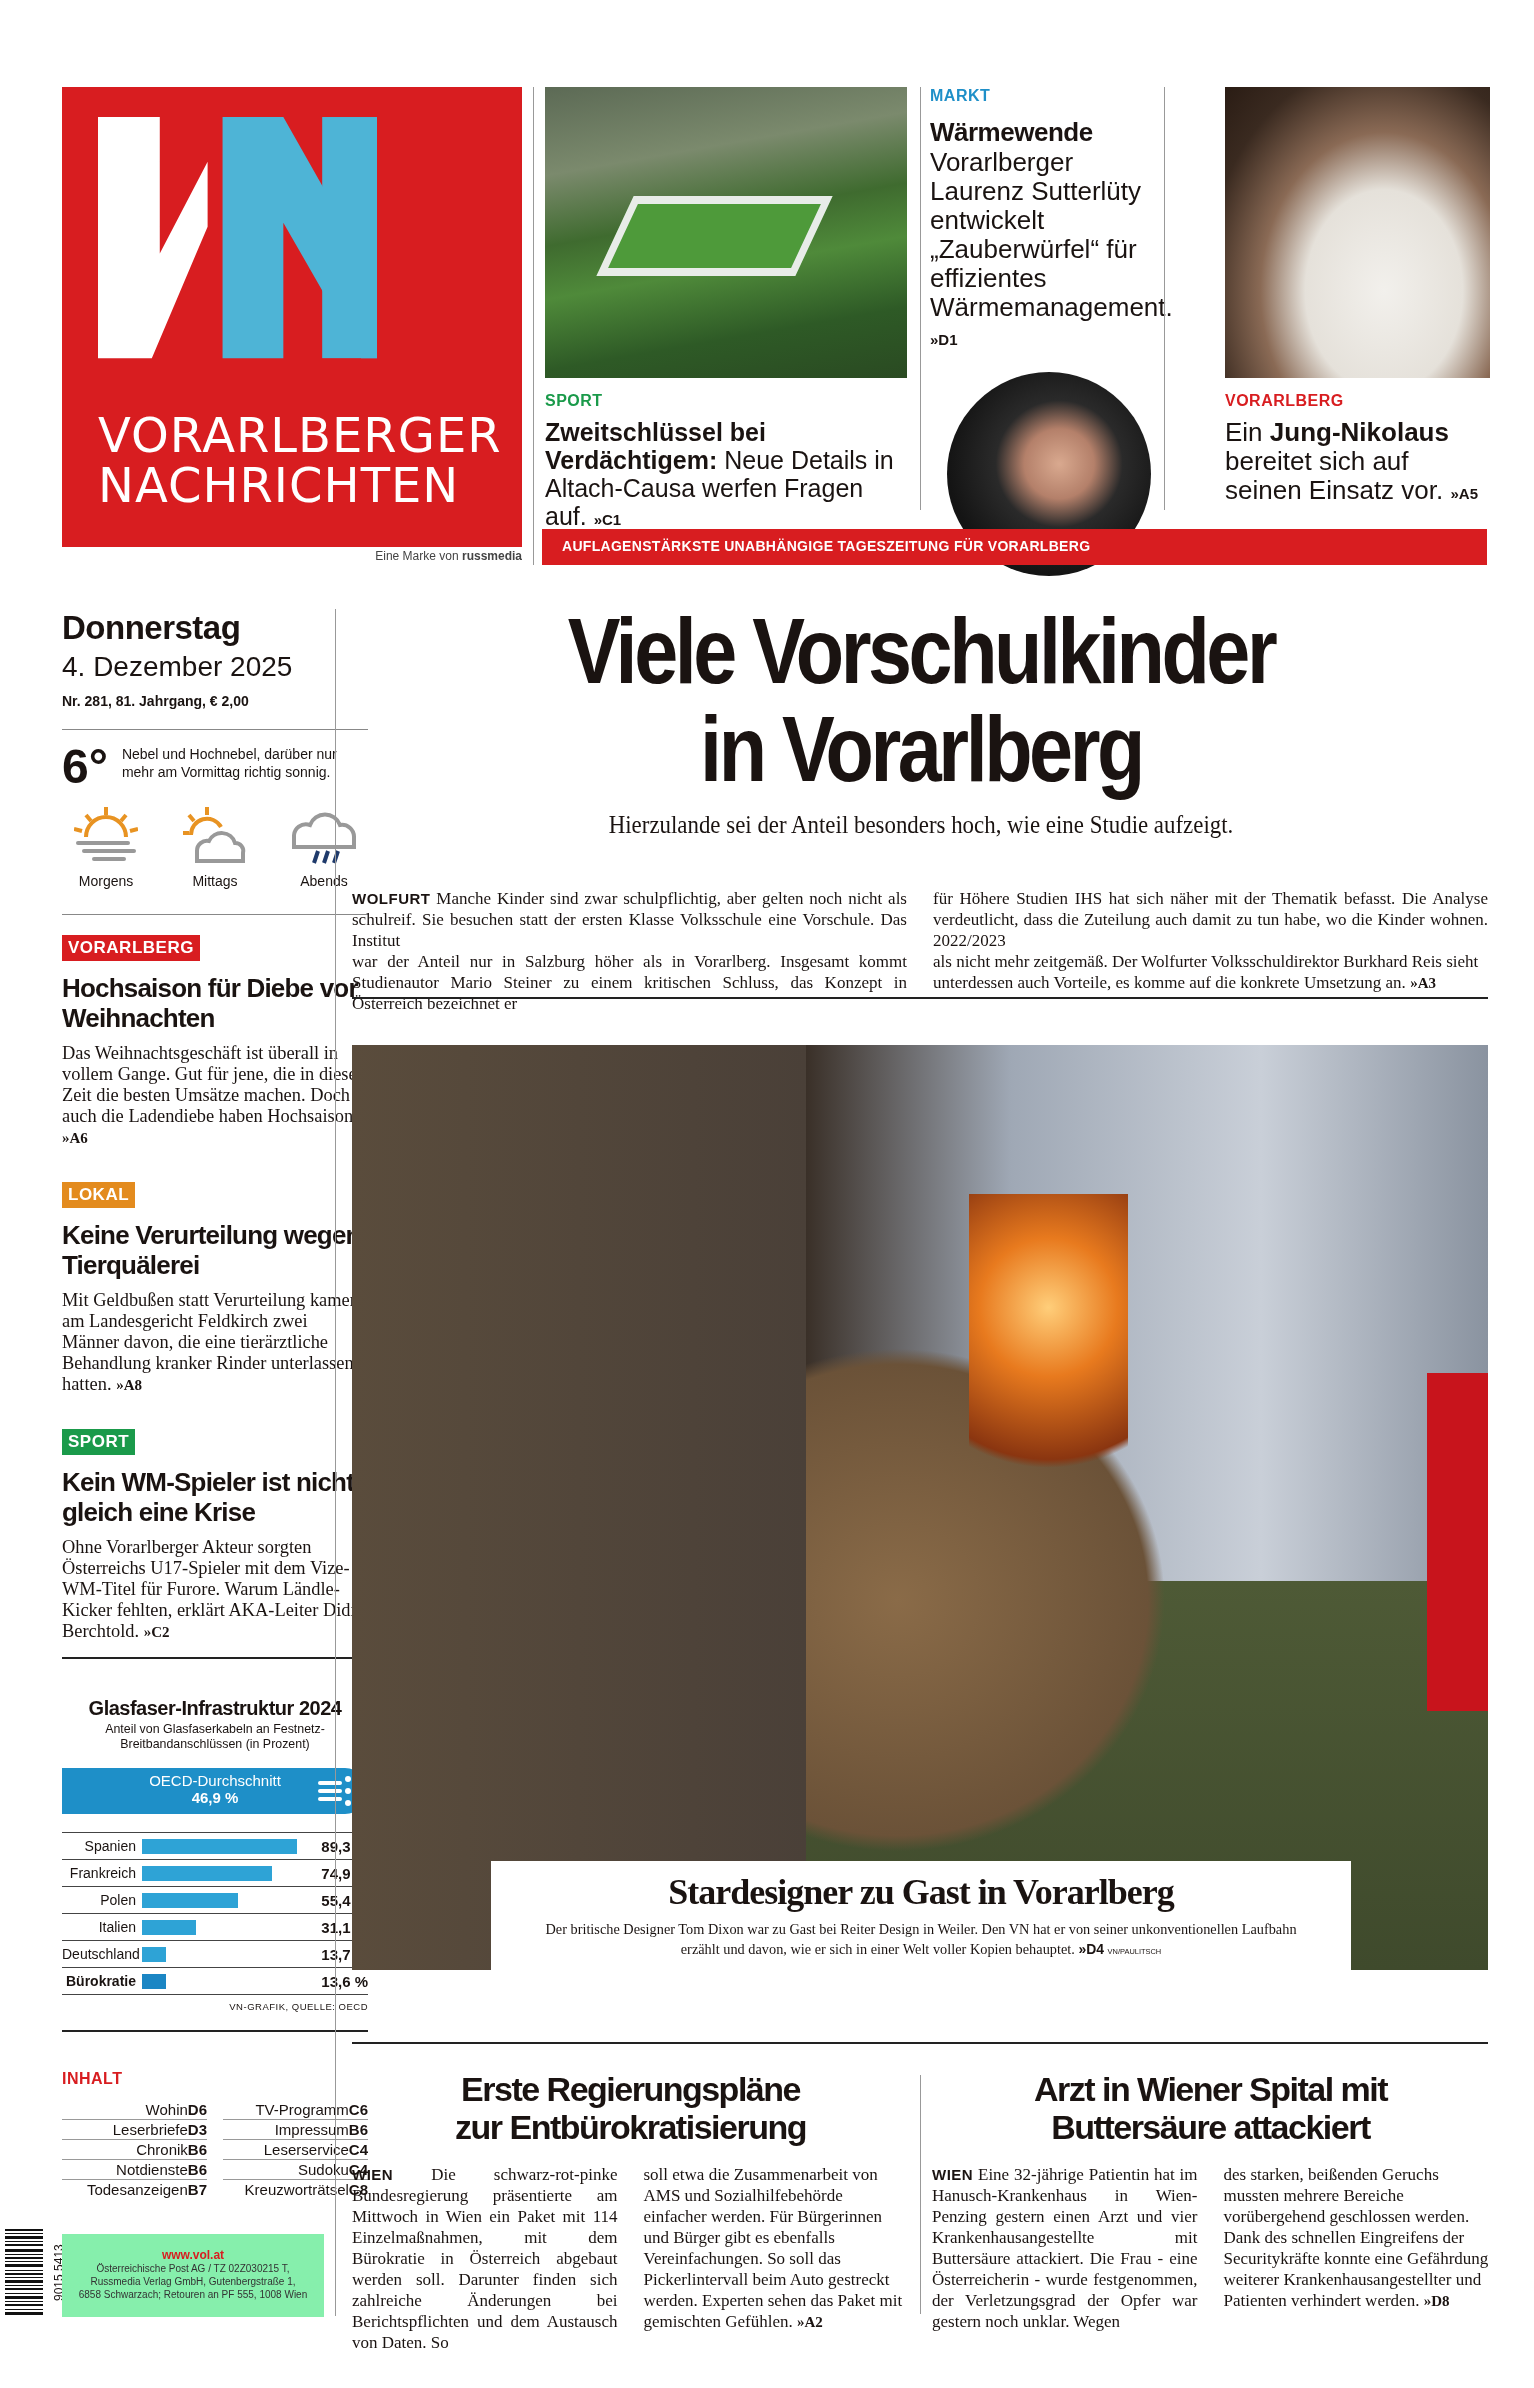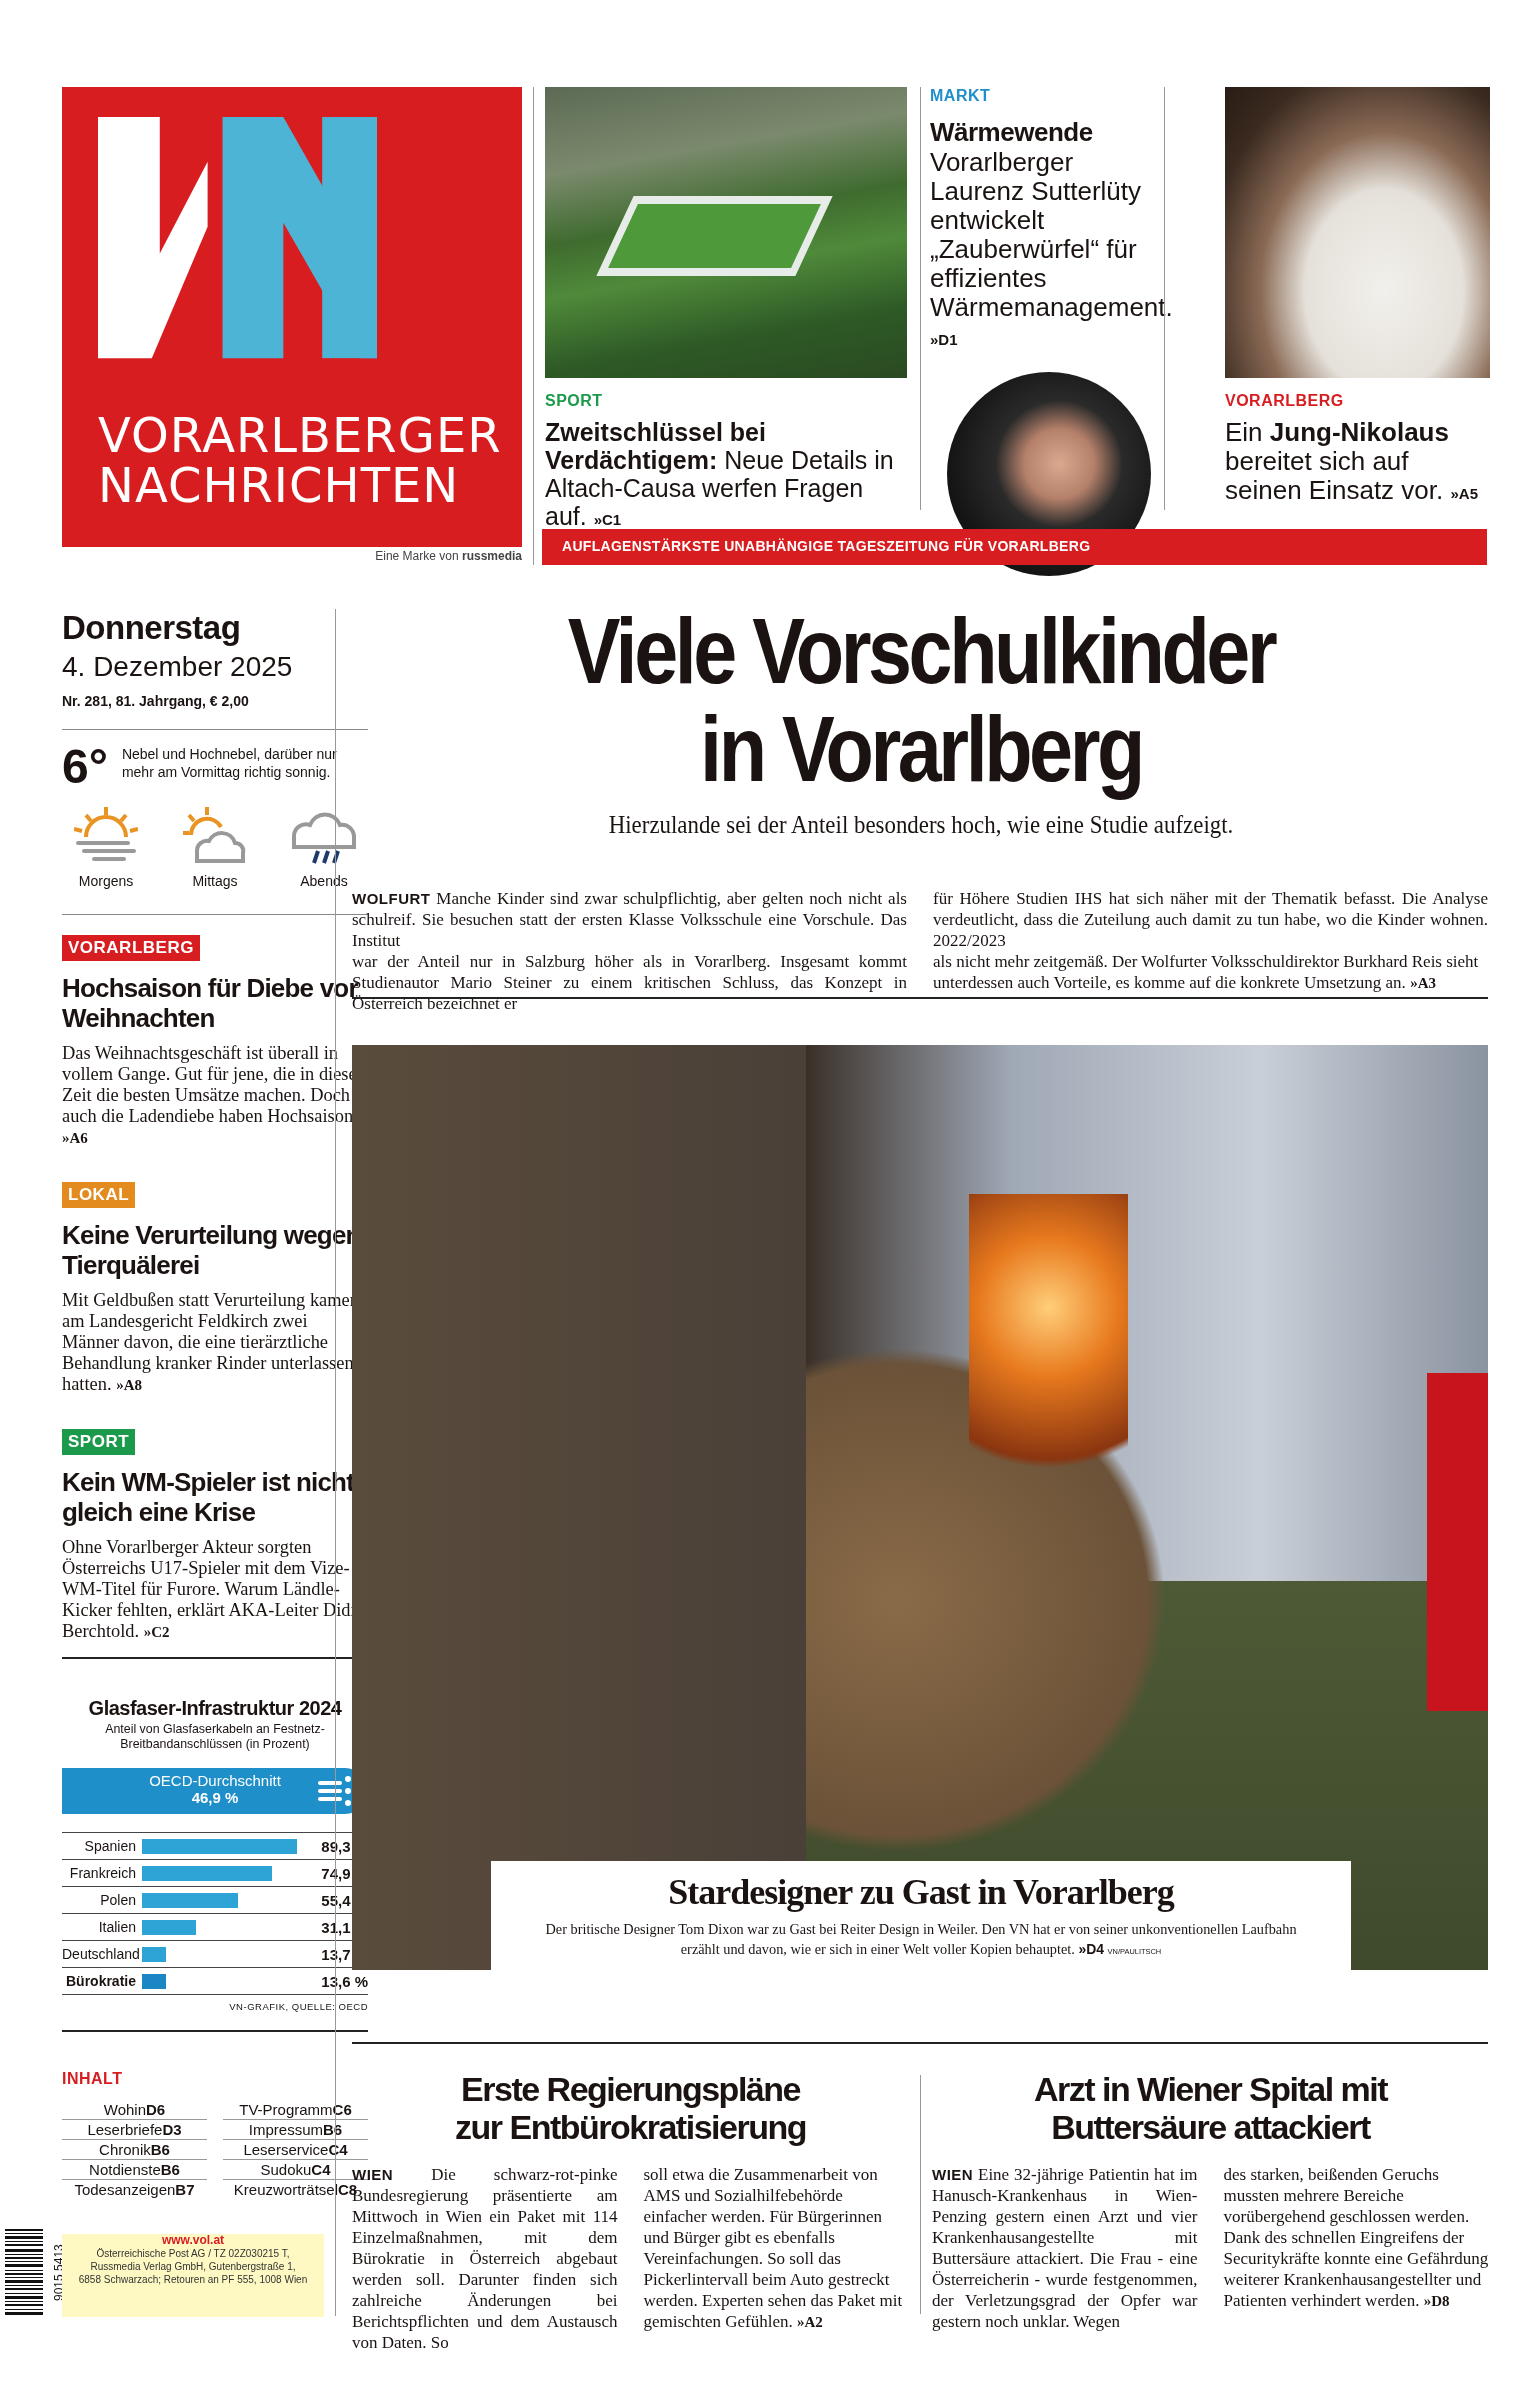--- a/index.html
+++ b/index.html
@@ -26,21 +26,21 @@
 .hr-thin{height:1px;background:#888}
 .cols4{display:grid;grid-template-columns:repeat(2,1fr);column-gap:26px;font-family:"Liberation Serif",serif;font-size:17px;line-height:21px;text-align:justify}
 .cols2{display:grid;grid-template-columns:1fr 1fr;column-gap:26px;font-family:"Liberation Serif",serif;font-size:17px;line-height:21px;text-align:justify}
 .dateline{font-family:"Liberation Sans",sans-serif;font-weight:900;font-size:15px;letter-spacing:0.5px}
 .chart-row{display:flex;align-items:center;height:27px;border-top:1px solid #444;font-size:14px}
 .chart-row .lbl{width:80px;text-align:right;padding-right:6px}
 .chart-row .bartrack{flex:1;position:relative;height:15px}
 .chart-row .bar{height:15px;background:#2ea3d6}
 .chart-row .val{width:70px;text-align:right;font-weight:bold;font-size:15px}
 .toc{display:grid;grid-template-columns:1fr 1fr;column-gap:16px;font-size:15px}
-.toc-row{display:flex;justify-content:center;border-bottom:1px solid #999;height:20px;line-height:19px}
+.toc-row{display:flex;justify-content:flex-end;border-bottom:1px solid #999;height:20px;line-height:19px}
 .toc-row:last-child{border-bottom:none}
 .toc-row b{font-weight:900}
 </style>
 </head>
 <body>
 
 <div class="abs logo">
   <svg class="v" viewBox="0 0 280 290">
     <polygon points="0,0 62,0 62,137 110,45 110,110 54,242 0,242" fill="#fff"></polygon>
     <polygon points="125,0 186,0 280,166 280,0 280,0 280,242 264,242 186,106 186,242 125,242" fill="#4eb4d6"></polygon>
@@ -312,21 +312,21 @@
         <rect x="0" y="64" width="38" height="1"></rect>
         <rect x="0" y="67" width="38" height="3"></rect>
         <rect x="0" y="72" width="38" height="1"></rect>
         <rect x="0" y="75" width="38" height="2"></rect>
         <rect x="0" y="80" width="38" height="1"></rect>
         <rect x="0" y="83" width="38" height="3"></rect>
     </g>
   </svg>
 </div>
 <div class="abs" style="left:52px;top:2229px;width:16px;height:88px;writing-mode:vertical-rl;transform:rotate(180deg);font-size:12px;text-align:center">9015 5413</div>
-<div class="abs" style="left:62px;top:2234px;width:262px;height:83px;background:#fef9c3;text-align:center;font-size:10px;line-height:13px;color:#333">
+<div class="abs" style="left:62px;top:2234px;width:262px;height:83px;background:#86efac;text-align:center;padding-top:15px;font-size:10px;line-height:13px;color:#333">
   <div style="color:#d81d20;font-weight:bold;font-size:12px">www.vol.at</div>
   <div>Österreichische Post AG / TZ 02Z030215 T,</div>
   <div>Russmedia Verlag GmbH, Gutenbergstraße 1,</div>
   <div>6858 Schwarzach; Retouren an PF 555, 1008 Wien</div>
 </div>
 
 <div class="abs vline" style="left:335px;top:609px;height:1707px"></div>
 
 <div class="abs" style="left:353px;top:602px;width:1136px;text-align:center">
   <div style="font-weight:bold;font-size:92px;line-height:98px;letter-spacing:-4px;transform:scaleX(.86);transform-origin:center">Viele Vorschulkinder</div>

